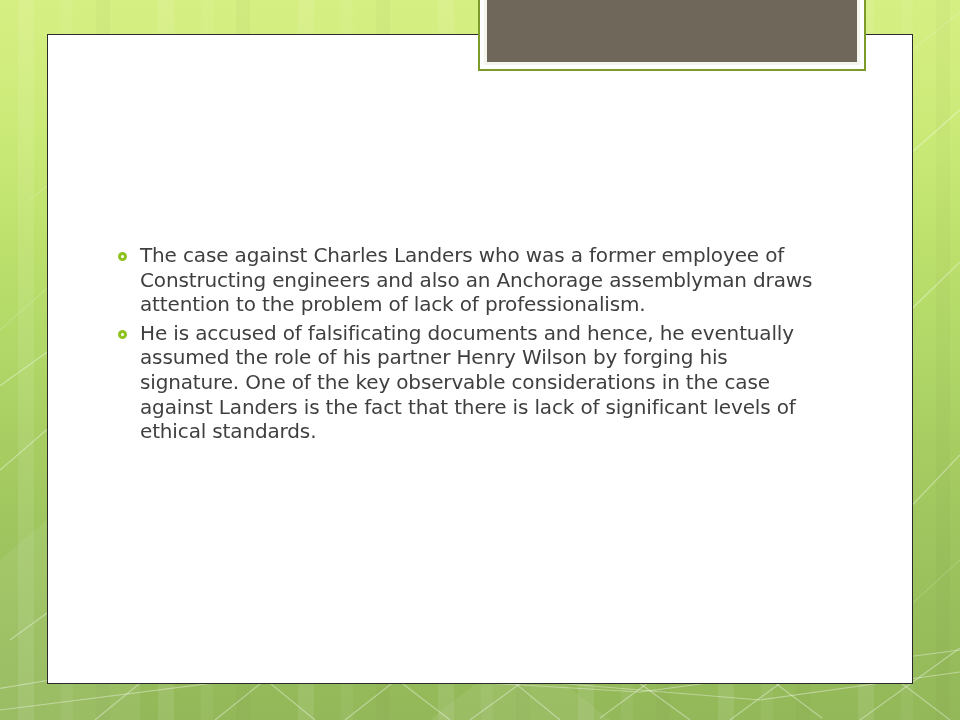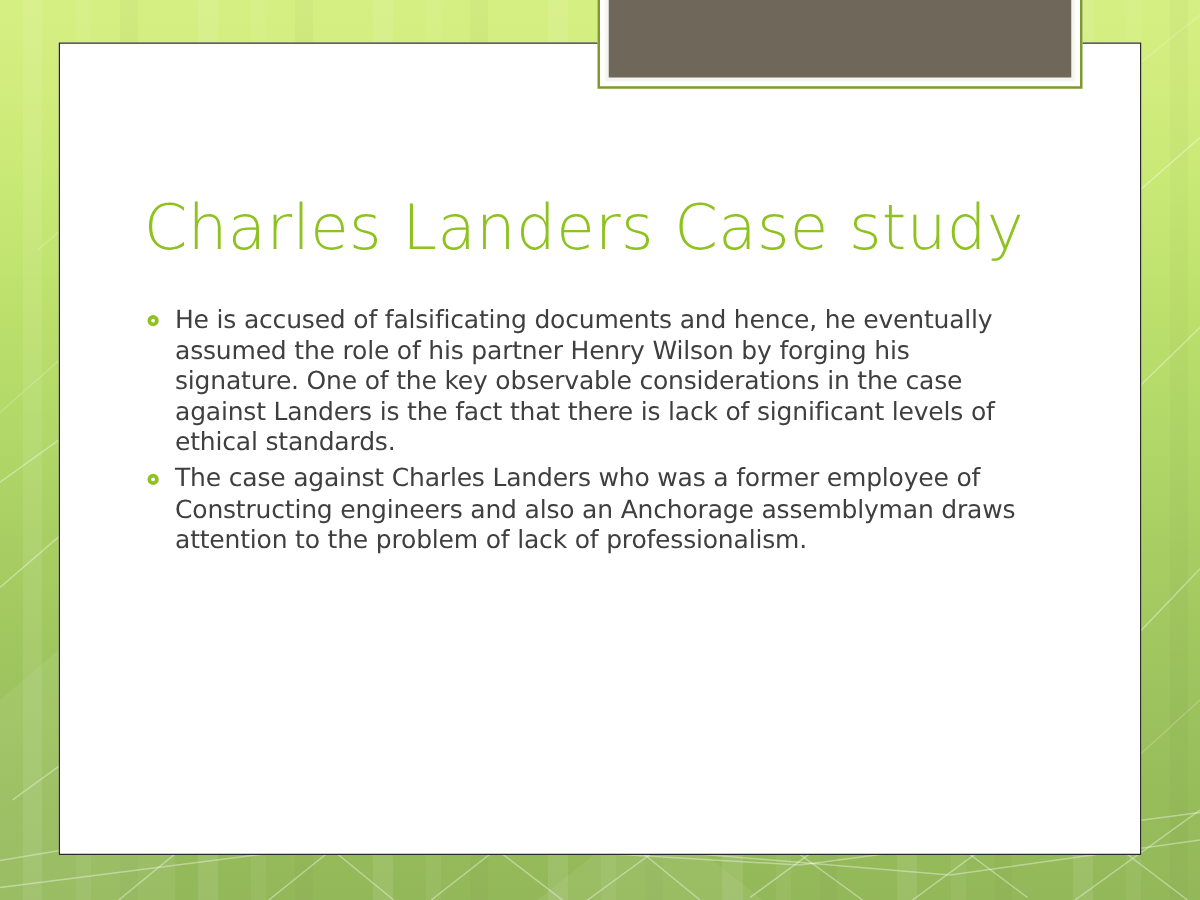--- a/index.html
+++ b/index.html
@@ -195,34 +195,33 @@
   </div>
 
   <div class="card"></div>
 
   <div class="photo-block">
     <div class="inner-mat">
       <div class="photo"></div>
     </div>
   </div>
 
-  <div class="title">Charles Landers Case study</div>
 
   <div class="body">
+
+    <div class="bullet">
+      <div class="bullet-marker">
+        <span class="ring"></span>
+      </div>
+      <div class="bullet-text">The case against Charles Landers who was a former employee of Constructing engineers and also an Anchorage assemblyman draws attention to the problem of lack of professionalism.</div>
+    </div>
 
     <div class="bullet">
       <div class="bullet-marker">
         <span class="ring"></span>
       </div>
       <div class="bullet-text">He is accused of falsificating documents and hence, he eventually assumed the role of his partner Henry Wilson by forging his signature. One of the key observable considerations in the case against Landers is the fact that there is lack of significant levels of ethical standards.</div>
     </div>
 
-    <div class="bullet">
-      <div class="bullet-marker">
-        <span class="ring"></span>
-      </div>
-      <div class="bullet-text">The case against Charles Landers who was a former employee of Constructing engineers and also an Anchorage assemblyman draws attention to the problem of lack of professionalism.</div>
-    </div>
-
 
   </div>
 
 </div>
 
 </body></html>

